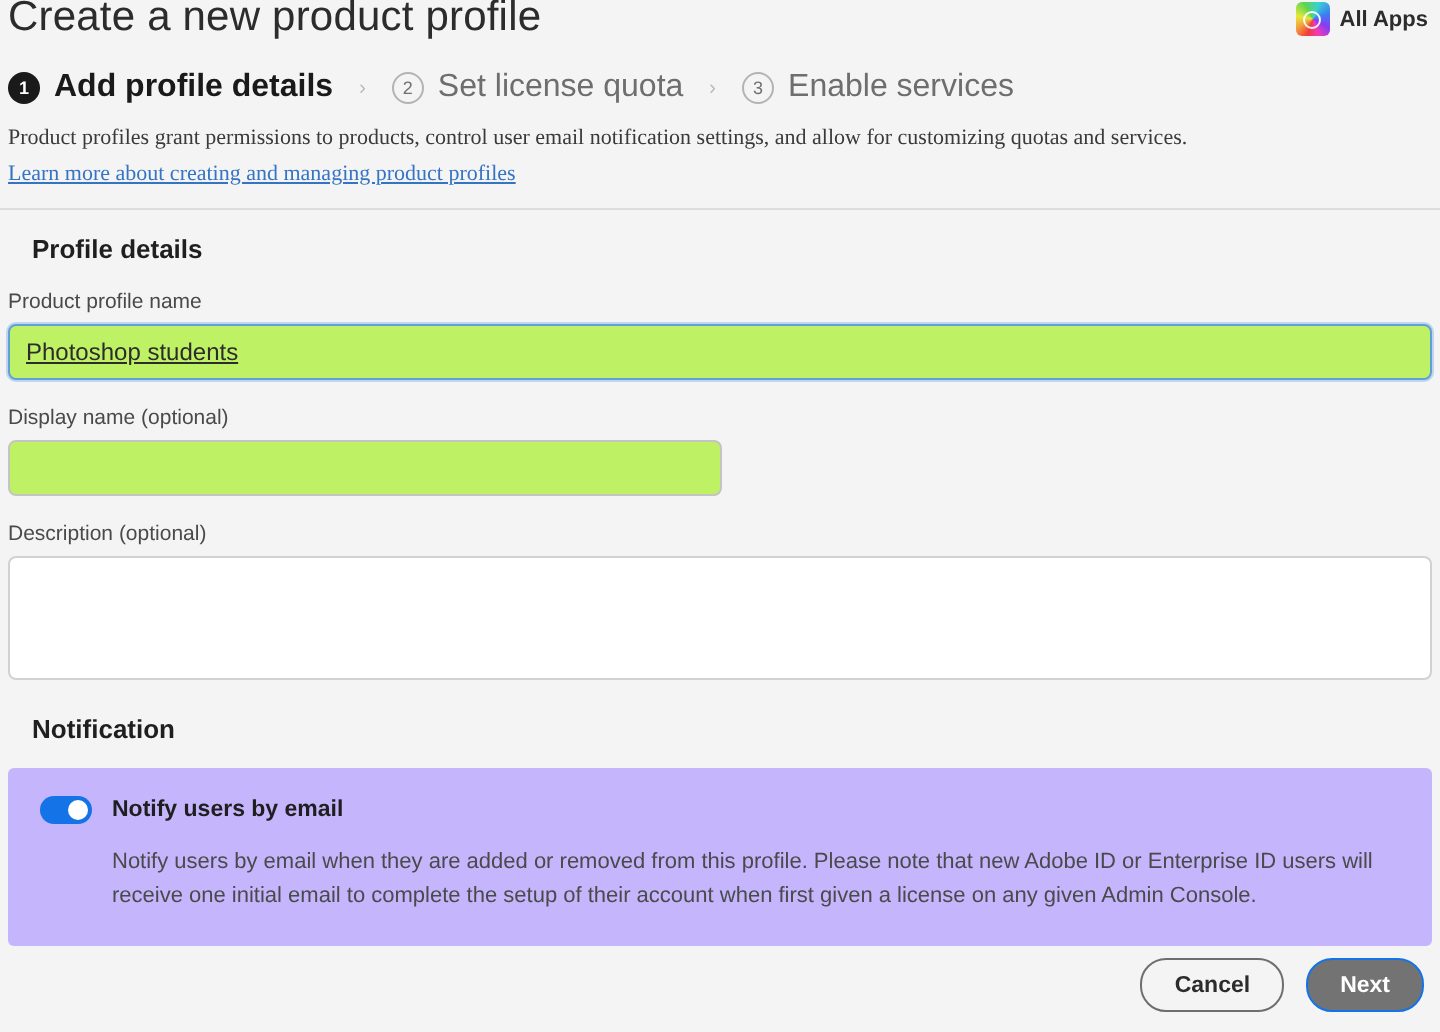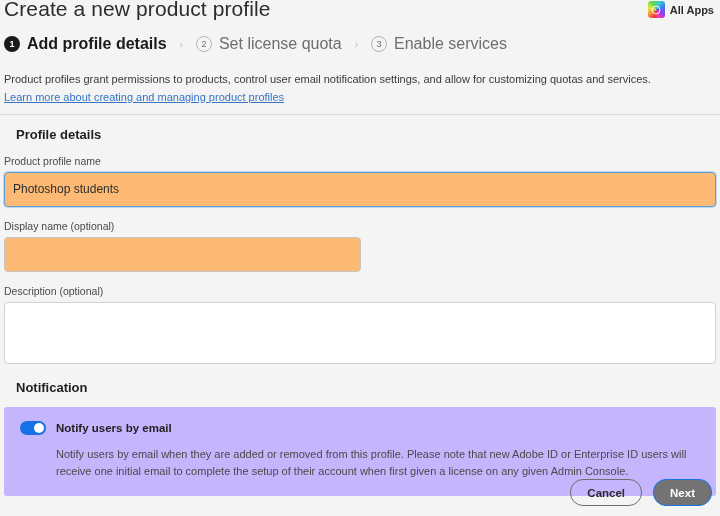--- a/index.html
+++ b/index.html
@@ -115,21 +115,22 @@
   .step-sep {
     color: #b9b9b9;
     font-size: 10px;
     margin: 0 13px;
     user-select: none;
   }
 
   
   .intro {
     padding: 0 4px;
-    margin-top: 18px;
+    margin-top: 8px;
+    font-family: Liberation Serif, serif;
   }
   .intro-text {
     font-size: 11px;
     color: #3a3a3a;
     line-height: 1.35;
   }
   .intro-link {
     display: inline-block;
     margin-top: 4px;
     font-size: 11px;
@@ -156,29 +157,30 @@
     padding: 0 4px;
     margin-top: 13px;
   }
   .field-label {
     font-size: 10.5px;
     color: #4a4a4a;
     margin-bottom: 5px;
   }
   .text-input {
     width: 100%;
-    height: 35px;
+    height: 28px;
     border: 1px solid #c4c4c4;
     border-radius: 4px;
-    background: #fdba74;
+    background: #bef264;
     font-family: "Liberation Sans", sans-serif;
     font-size: 12px;
     color: #2c2c2c;
     padding: 0 8px;
     outline: none;
+    text-decoration: underline;
   }
   .text-input.focused {
     border: 1px solid #5e9fdc;
     box-shadow: 0 0 0 1px rgba(94,159,220,0.35);
   }
   .text-input.short { width: 357px; }
   .textarea-input {
     width: 100%;
     height: 62px;
     border: 1px solid #d2d2d2;

